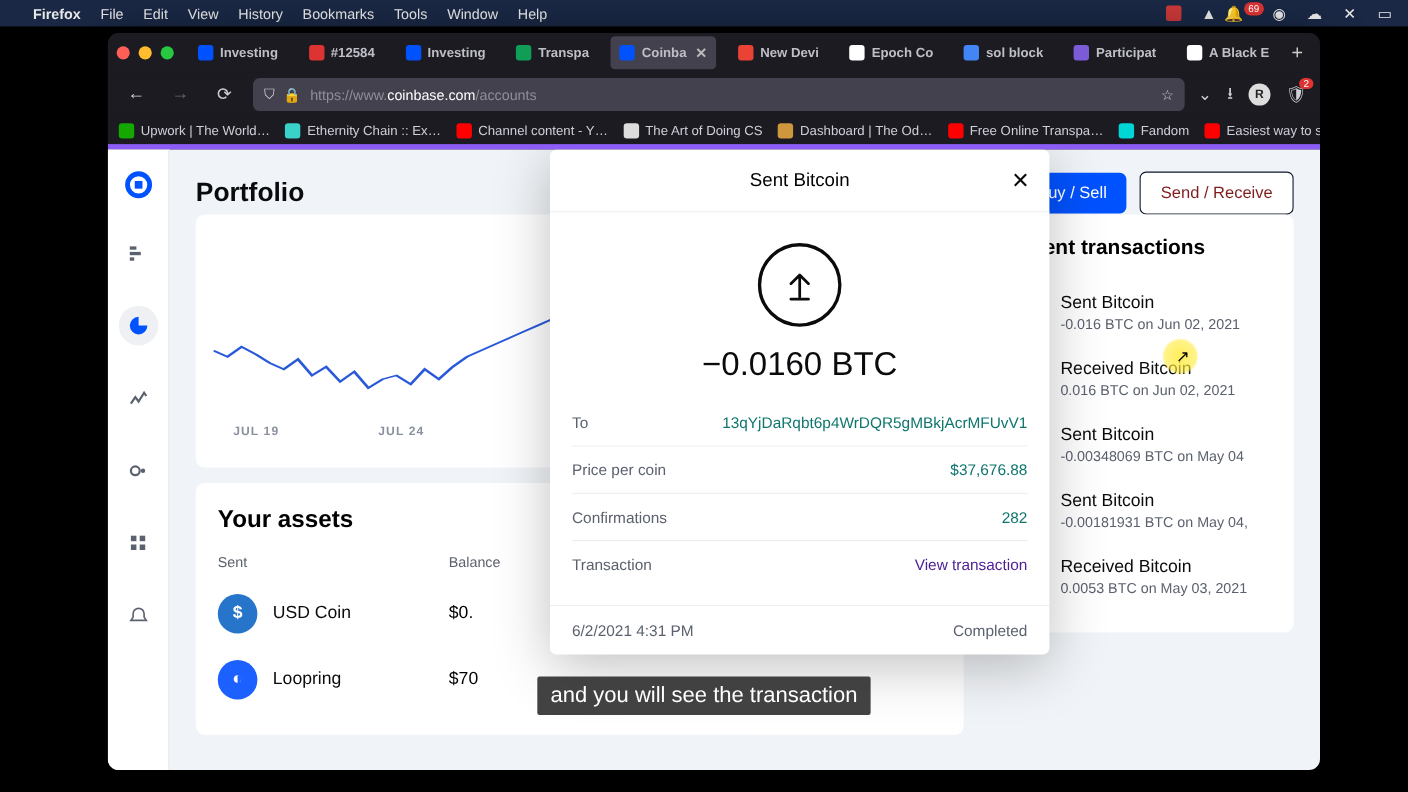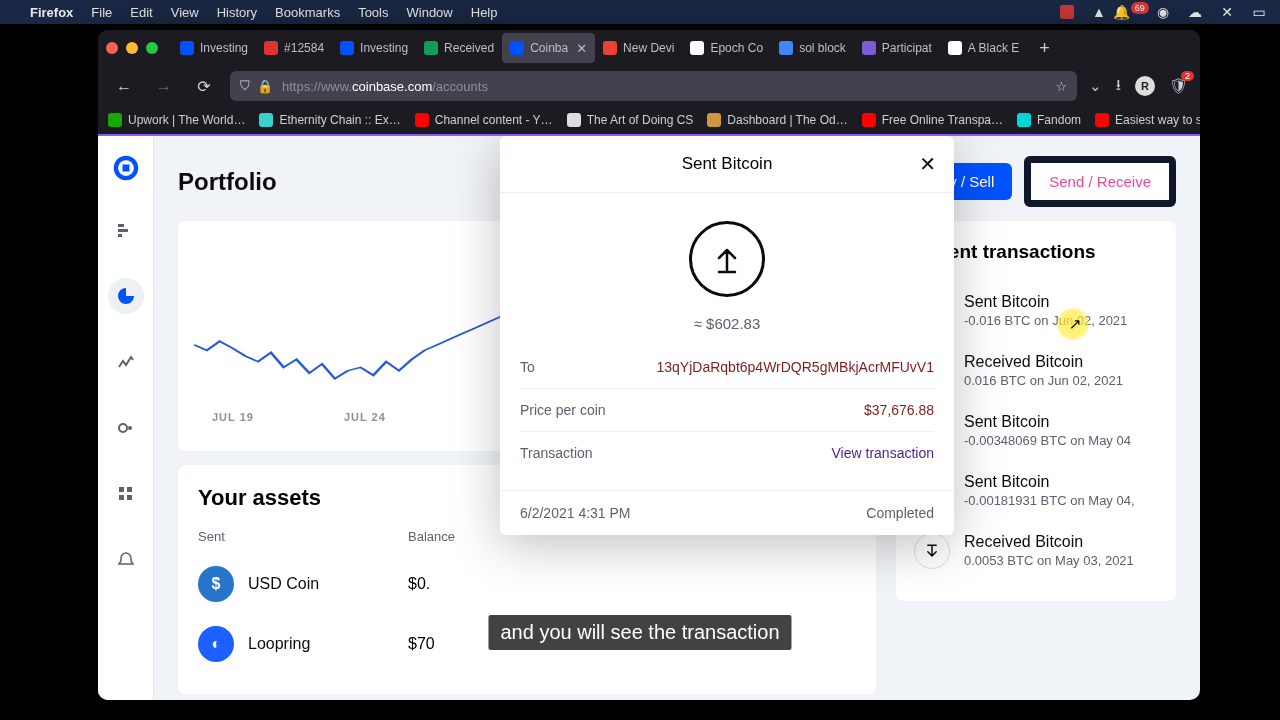--- a/index.html
+++ b/index.html
@@ -31,37 +31,37 @@
 .urlbox { flex:1; background:#42414d; height:30px; border-radius:6px; display:flex; align-items:center; padding:0 10px; color:#cfcfd8; font-size:13px; gap:8px; }
 .urlbox .proto { color:#8f8f99; }
 .urlbox .domain { color:#fff; }
 .urlbox .path { color:#8f8f99; }
 .urlstar { margin-left:auto; }
 .addr-right { display:flex; gap:14px; color:#cfcfd8; font-size:15px; align-items:center; }
 .circ-r { width:20px; height:20px; background:#ddd; color:#222; border-radius:50%; display:flex; align-items:center; justify-content:center; font-size:11px; font-weight:700; }
 .shield-badge { position:relative; }
 .shield-badge::after { content:"2"; position:absolute; top:-6px; right:-6px; background:#d33; color:#fff; font-size:9px; padding:0 4px; border-radius:8px; }
 
-.bookmarks { height:30px; background:#1c1b22; border-bottom:2px solid #8b5cf6; display:flex; align-items:center; padding:0 10px; gap:14px; }
+.bookmarks { height:30px; background:#1c1b22; border-bottom:5px solid #8b5cf6; display:flex; align-items:center; padding:0 10px; gap:14px; }
 .bm { display:flex; align-items:center; gap:6px; color:#cfcfd8; font-size:12px; white-space:nowrap; }
 .bm .bico { width:14px; height:14px; border-radius:3px; flex-shrink:0; }
 
 
 .page { position:absolute; top:106px; left:0; right:0; bottom:0; background:#f0f3f7; display:flex; }
 .sidebar { width:56px; background:#fff; border-right:1px solid #e4e7eb; display:flex; flex-direction:column; align-items:center; padding-top:18px; gap:30px; }
 .logo { width:28px; height:28px; }
 .sico { width:36px; height:36px; border-radius:50%; display:flex; align-items:center; justify-content:center; color:#5b616e; }
 .sico.active { background:#eef0f3; color:#0052ff; }
 
 .main { flex:1; padding:20px 24px; position:relative; overflow:hidden; }
-.header-row { display:flex; align-items:center; gap:12px; margin-bottom:14px; }
+.header-row { display:flex; align-items:center; gap:12px; margin-bottom:0; }
 .header-row h1 { font-size:24px; font-weight:600; color:#0a0b0d; }
 .btn { padding:10px 18px; border-radius:6px; font-size:15px; font-weight:500; cursor:pointer; }
 .btn-primary { background:#0052ff; color:#fff; }
-.btn-outline { background:#fff; color:#ec4899; border:7px solid #0f172a; }
+.btn-outline { background:#fff; color:#7f1d1d; border:1px solid #0f172a; }
 .header-row .spacer { flex:1; }
 
 .content-row { display:flex; gap:20px; }
 .chart-card { flex:1; background:#fff; border-radius:8px; padding:16px; height:230px; position:relative; }
 .chart-svg { width:100%; height:170px; }
 .chart-xlabels { display:flex; gap:90px; color:#8a919e; font-size:11px; padding-left:18px; font-weight:600; letter-spacing:1px; }
 
 .assets-card { background:#fff; border-radius:8px; padding:20px; margin-top:14px; }
 .assets-card h2 { font-size:22px; font-weight:600; margin-bottom:18px; }
 .asset-head { display:flex; color:#5b616e; font-size:13px; padding-bottom:10px; }
@@ -83,21 +83,21 @@
 .modal-head h3 { font-size:17px; font-weight:500; }
 .modal-close { position:absolute; right:18px; top:16px; font-size:20px; color:#0a0b0d; cursor:pointer; }
 .modal-body { padding:28px 20px 14px; text-align:center; }
 .sent-icon { width:76px; height:76px; border:3px solid #0a0b0d; border-radius:50%; margin:0 auto 18px; display:flex; align-items:center; justify-content:center; }
 .amt { font-size:30px; font-weight:400; color:#0a0b0d; }
 .amt-usd { font-size:15px; color:#5b616e; margin-top:6px; }
 .details { padding:0 20px 16px; }
 .drow { display:flex; justify-content:space-between; padding:13px 0; border-bottom:1px solid #eceff2; font-size:14px; }
 .drow:last-child { border-bottom:none; }
 .drow .dk { color:#5b616e; }
-.drow .dv { color:#7f1d1d; }
+.drow .dv { color:#0f766e; }
 .drow .dv.link { color:#4c1d95; }
 .dfoot { display:flex; justify-content:space-between; padding:14px 20px; font-size:14px; color:#5b616e; border-top:1px solid #eceff2; }
 
 
 .caption { position:absolute; left:50%; transform:translateX(-50%); bottom:70px; background:rgba(50,50,50,.92); color:#fff; padding:6px 12px; font-size:20px; border-radius:2px; z-index:50; }
 
 
 .cursor-hl { position:absolute; width:34px; height:34px; background:radial-gradient(circle, rgba(255,235,59,.85) 0%, rgba(255,235,59,.6) 60%, transparent 70%); border-radius:50%; z-index:40; pointer-events:none; }
 .cursor-hl::after { content:"↖"; position:absolute; left:13px; top:8px; color:#000; font-size:15px; transform:scaleX(-1); }
 </style>
@@ -128,36 +128,36 @@
   </div>
 </div>
 
 <div class="browser">
   <div class="tabs-row">
     <div class="traffic">
       <span class="tl-close"></span>
       <span class="tl-min"></span>
       <span class="tl-max"></span>
     </div>
-    <div id="tabs-container" style="display:flex;gap:0;">
+    <div id="tabs-container" style="display:flex;gap:12px;font-weight:bold;">
         <div class="tab">
           <span class="favicon" style="background:#0052ff"></span>
           <span>Investing</span>
         </div>
         <div class="tab">
           <span class="favicon" style="background:#d33"></span>
           <span>#12584</span>
         </div>
         <div class="tab">
           <span class="favicon" style="background:#0052ff"></span>
           <span>Investing</span>
         </div>
         <div class="tab">
           <span class="favicon" style="background:#0f9d58"></span>
-          <span>Received</span>
+          <span>Transpa</span>
         </div>
         <div class="tab active">
           <span class="favicon" style="background:#0052ff"></span>
           <span>Coinba</span>
           <span class="tab-close">✕</span>
         </div>
         <div class="tab">
           <span class="favicon" style="background:#ea4335"></span>
           <span>New Devi</span>
         </div>
@@ -388,32 +388,36 @@
         <div class="modal-head">
           <h3>Sent Bitcoin</h3>
           <span class="modal-close">✕</span>
         </div>
         <div class="modal-body">
           <div class="sent-icon">
             <svg width="38" height="38" viewBox="0 0 38 38">
                 <path d="M19 30V10M19 10l-8 8M19 10l8 8M11 32h16" stroke="#0a0b0d" stroke-width="2.5" fill="none" stroke-linecap="round"></path>
               </svg>
           </div>
-          <div class="amt-usd">≈ $602.83</div>
+          <div class="amt">−0.0160 BTC</div>
         </div>
         <div class="details" id="modal-rows">
             <div class="drow">
               <span class="dk">To</span>
               <span class="dv">13qYjDaRqbt6p4WrDQR5gMBkjAcrMFUvV1</span>
             </div>
             <div class="drow">
               <span class="dk">Price per coin</span>
               <span class="dv">$37,676.88</span>
             </div>
             <div class="drow">
+              <span class="dk">Confirmations</span>
+              <span class="dv">282</span>
+            </div>
+            <div class="drow">
               <span class="dk">Transaction</span>
               <span class="dv link">View transaction</span>
             </div>
           </div>
         <div class="dfoot">
           <span>6/2/2021 4:31 PM</span>
           <span>Completed</span>
         </div>
       </div>
 

